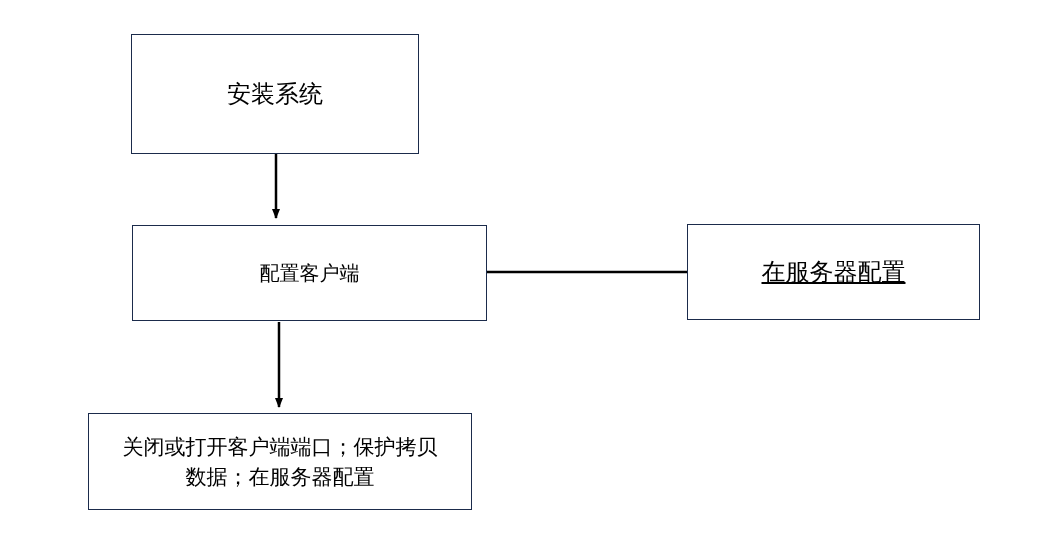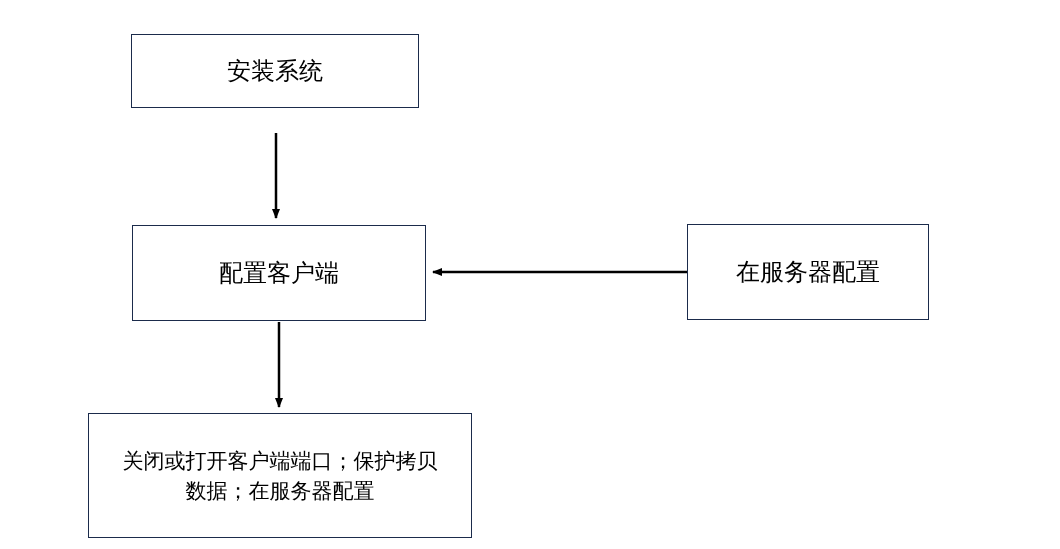--- a/index.html
+++ b/index.html
@@ -32,24 +32,24 @@
     flex-direction:column;
     align-items:center;
     justify-content:center;
     text-align:center;
     color:var(--text-color);
   }
   .node .label{
     display:block;
     white-space:nowrap;
   }
-  .node-install{ left:131px; top:34px;  width:288px; height:74px; font-size:24px; }
-  .node-client { left:132px; top:225px; width:294px; height:96px; font-size:24px; }
-  .node-server { left:687px; top:224px; width:242px; height:96px; font-size:24px; }
-  .node-actions{ left:88px;  top:413px; width:384px; height:125px; font-size:21px; line-height:30px; }
+  .node-install{ left:131px; top:34px;  width:288px; height:120px; font-size:24px; }
+  .node-client { left:132px; top:225px; width:355px; height:96px; font-size:20px; }
+  .node-server { left:687px; top:224px; width:293px; height:96px; font-size:24px;text-decoration:underline; }
+  .node-actions{ left:88px;  top:413px; width:384px; height:97px; font-size:21px; line-height:30px; }
 </style>
 </head>
 <body>
 
 <div class="canvas">
 
   <svg class="arrows" viewBox="0 0 1060 549" xmlns="http://www.w3.org/2000/svg">
     <defs>
       <marker id="ah" markerWidth="10" markerHeight="8" refX="9" refY="4" orient="auto" markerUnits="userSpaceOnUse">
         <path d="M0,0 L10,4 L0,8 Z" fill="var(--arrow-color)"></path>

